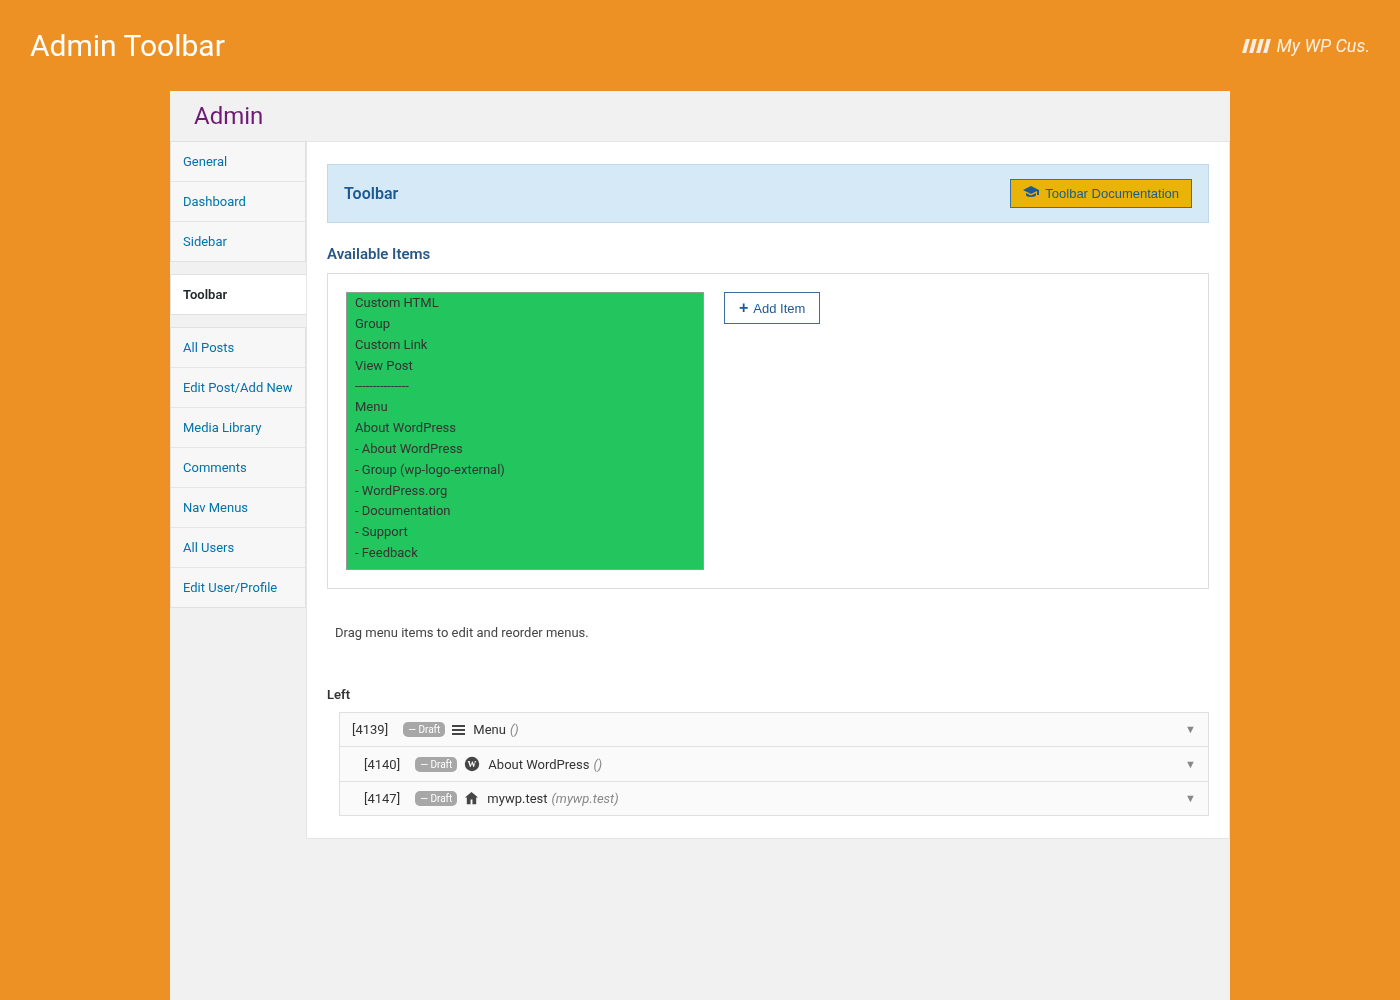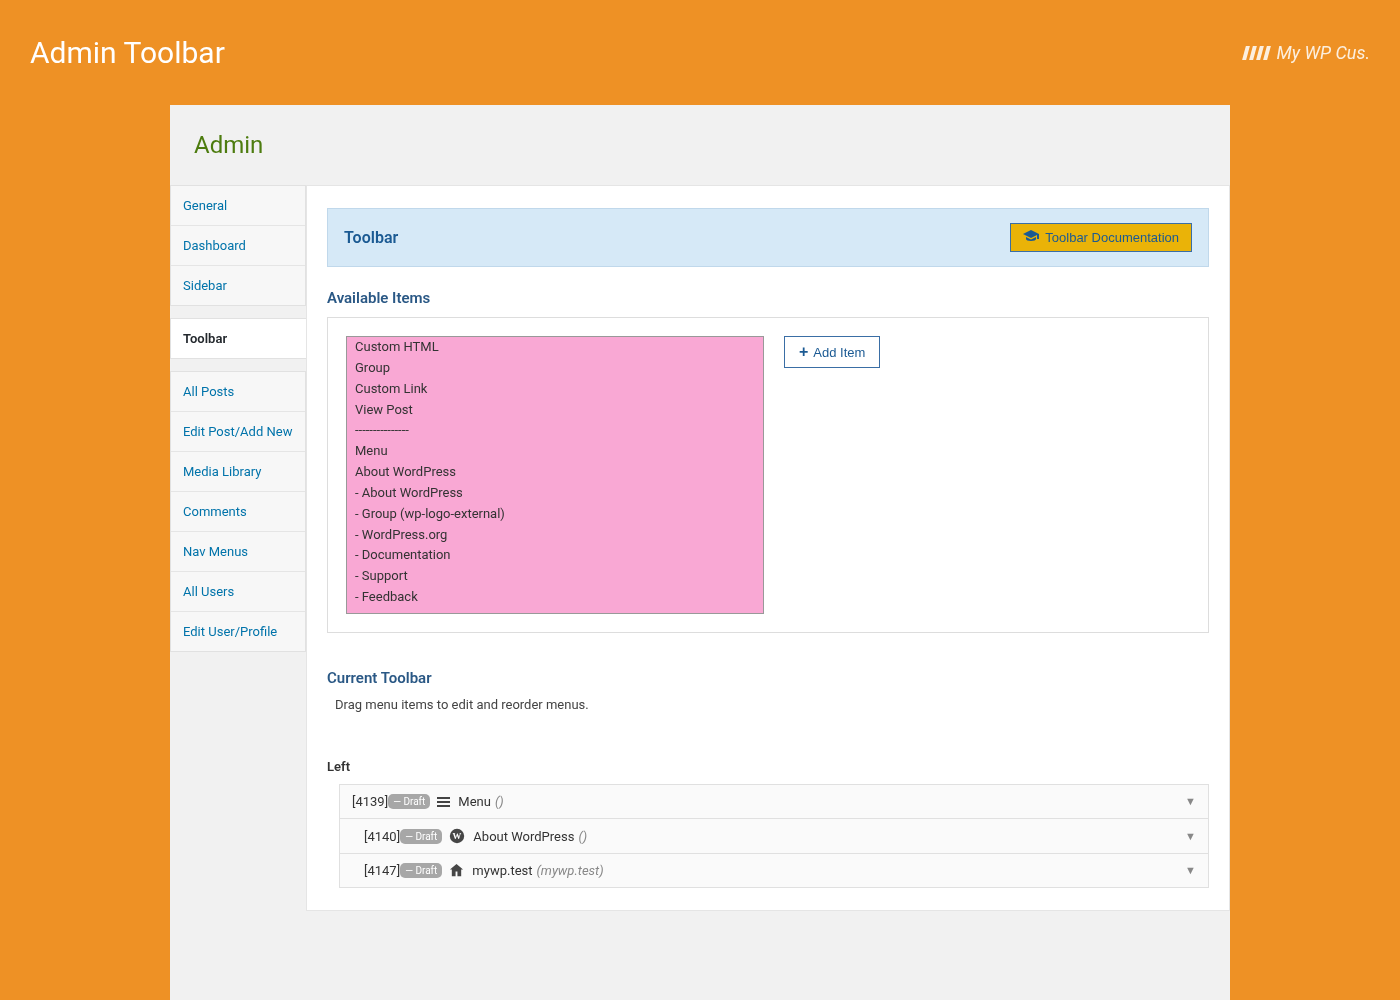--- a/index.html
+++ b/index.html
@@ -7,21 +7,21 @@
   font-family: -apple-system, BlinkMacSystemFont, "Segoe UI", Roboto, sans-serif;
   background: #ee9125;
   width: 1400px;
   height: 1000px;
   overflow: hidden;
 }
 .top-header {
   display: flex;
   justify-content: space-between;
   align-items: center;
-  padding: 35px 30px;
+  padding: 28px 30px;
   color: #fff;
 }
 .top-title {
   font-size: 30px;
   font-weight: 400;
 }
 .brand {
   font-style: italic;
   font-size: 18px;
   color: #fcefdf;
@@ -40,23 +40,23 @@
   background: #fcefdf;
   transform: skewX(-15deg);
 }
 .main-container {
   background: #f1f1f1;
   margin: 0 170px;
   height: 920px;
   overflow: hidden;
 }
 .admin-header {
-  padding: 26px 24px;
+  padding: 11px 24px;
   font-size: 24px;
-  color: #4d7c0f;
+  color: #701a75;
 }
 .content-wrap {
   display: flex;
 }
 .sidebar {
   width: 136px;
   flex-shrink: 0;
 }
 .sidebar-group {
   border: 1px solid #e1e1e1;
@@ -119,24 +119,24 @@
   border: 1px solid #ddd;
   padding: 18px;
   margin-bottom: 36px;
 }
 .available-inner {
   display: flex;
   gap: 20px;
   align-items: flex-start;
 }
 .select-box {
-  width: 418px;
+  width: 358px;
   height: 278px;
   border: 1px solid #999;
-  background: #f9a8d4;
+  background: #22c55e;
   overflow-y: scroll;
   font-size: 13px;
   position: relative;
 }
 .select-box::-webkit-scrollbar { width: 16px; }
 .select-box::-webkit-scrollbar-track { background: #f0f0f0; }
 .select-box::-webkit-scrollbar-thumb { background: #c0c0c0; }
 .select-option {
   padding: 1px 8px;
   cursor: pointer;
@@ -181,21 +181,21 @@
   border-bottom: 1px solid #e0e0e0;
   background: #fafafa;
   padding: 9px 12px;
   display: flex;
   align-items: center;
   font-size: 13px;
   color: #333;
   cursor: move;
 }
 .toolbar-row.indent { padding-left: 24px; }
-.row-id { color: #333; margin-right: 0; }
+.row-id { color: #333; margin-right: 15px; }
 .draft-badge {
   display: inline-block;
   background: #a7a7a7;
   color: #fff;
   font-size: 10px;
   padding: 2px 5px;
   margin-right: 7px;
   border-radius: 5px;
 }
 .row-icon {
@@ -292,21 +292,20 @@
               <div class="select-option">  -  Feedback</div>
               <div class="select-option">mywp.test</div>
             </div>
           <button class="add-item-btn">
             <span class="plus-icon">+</span>
             <span>Add Item</span>
           </button>
         </div>
       </div>
 
-      <div class="section-title">Current Toolbar</div>
       <div class="helper-text">Drag menu items to edit and reorder menus.</div>
       <br>
       <div class="left-label">Left</div>
 
       <div class="toolbar-list" id="toolbar-list">
           <div class="toolbar-row">
             <span class="row-id">[4139]</span>
             <span class="draft-badge">— Draft</span>
             <span class="row-icon">
               <span class="hamburger">

